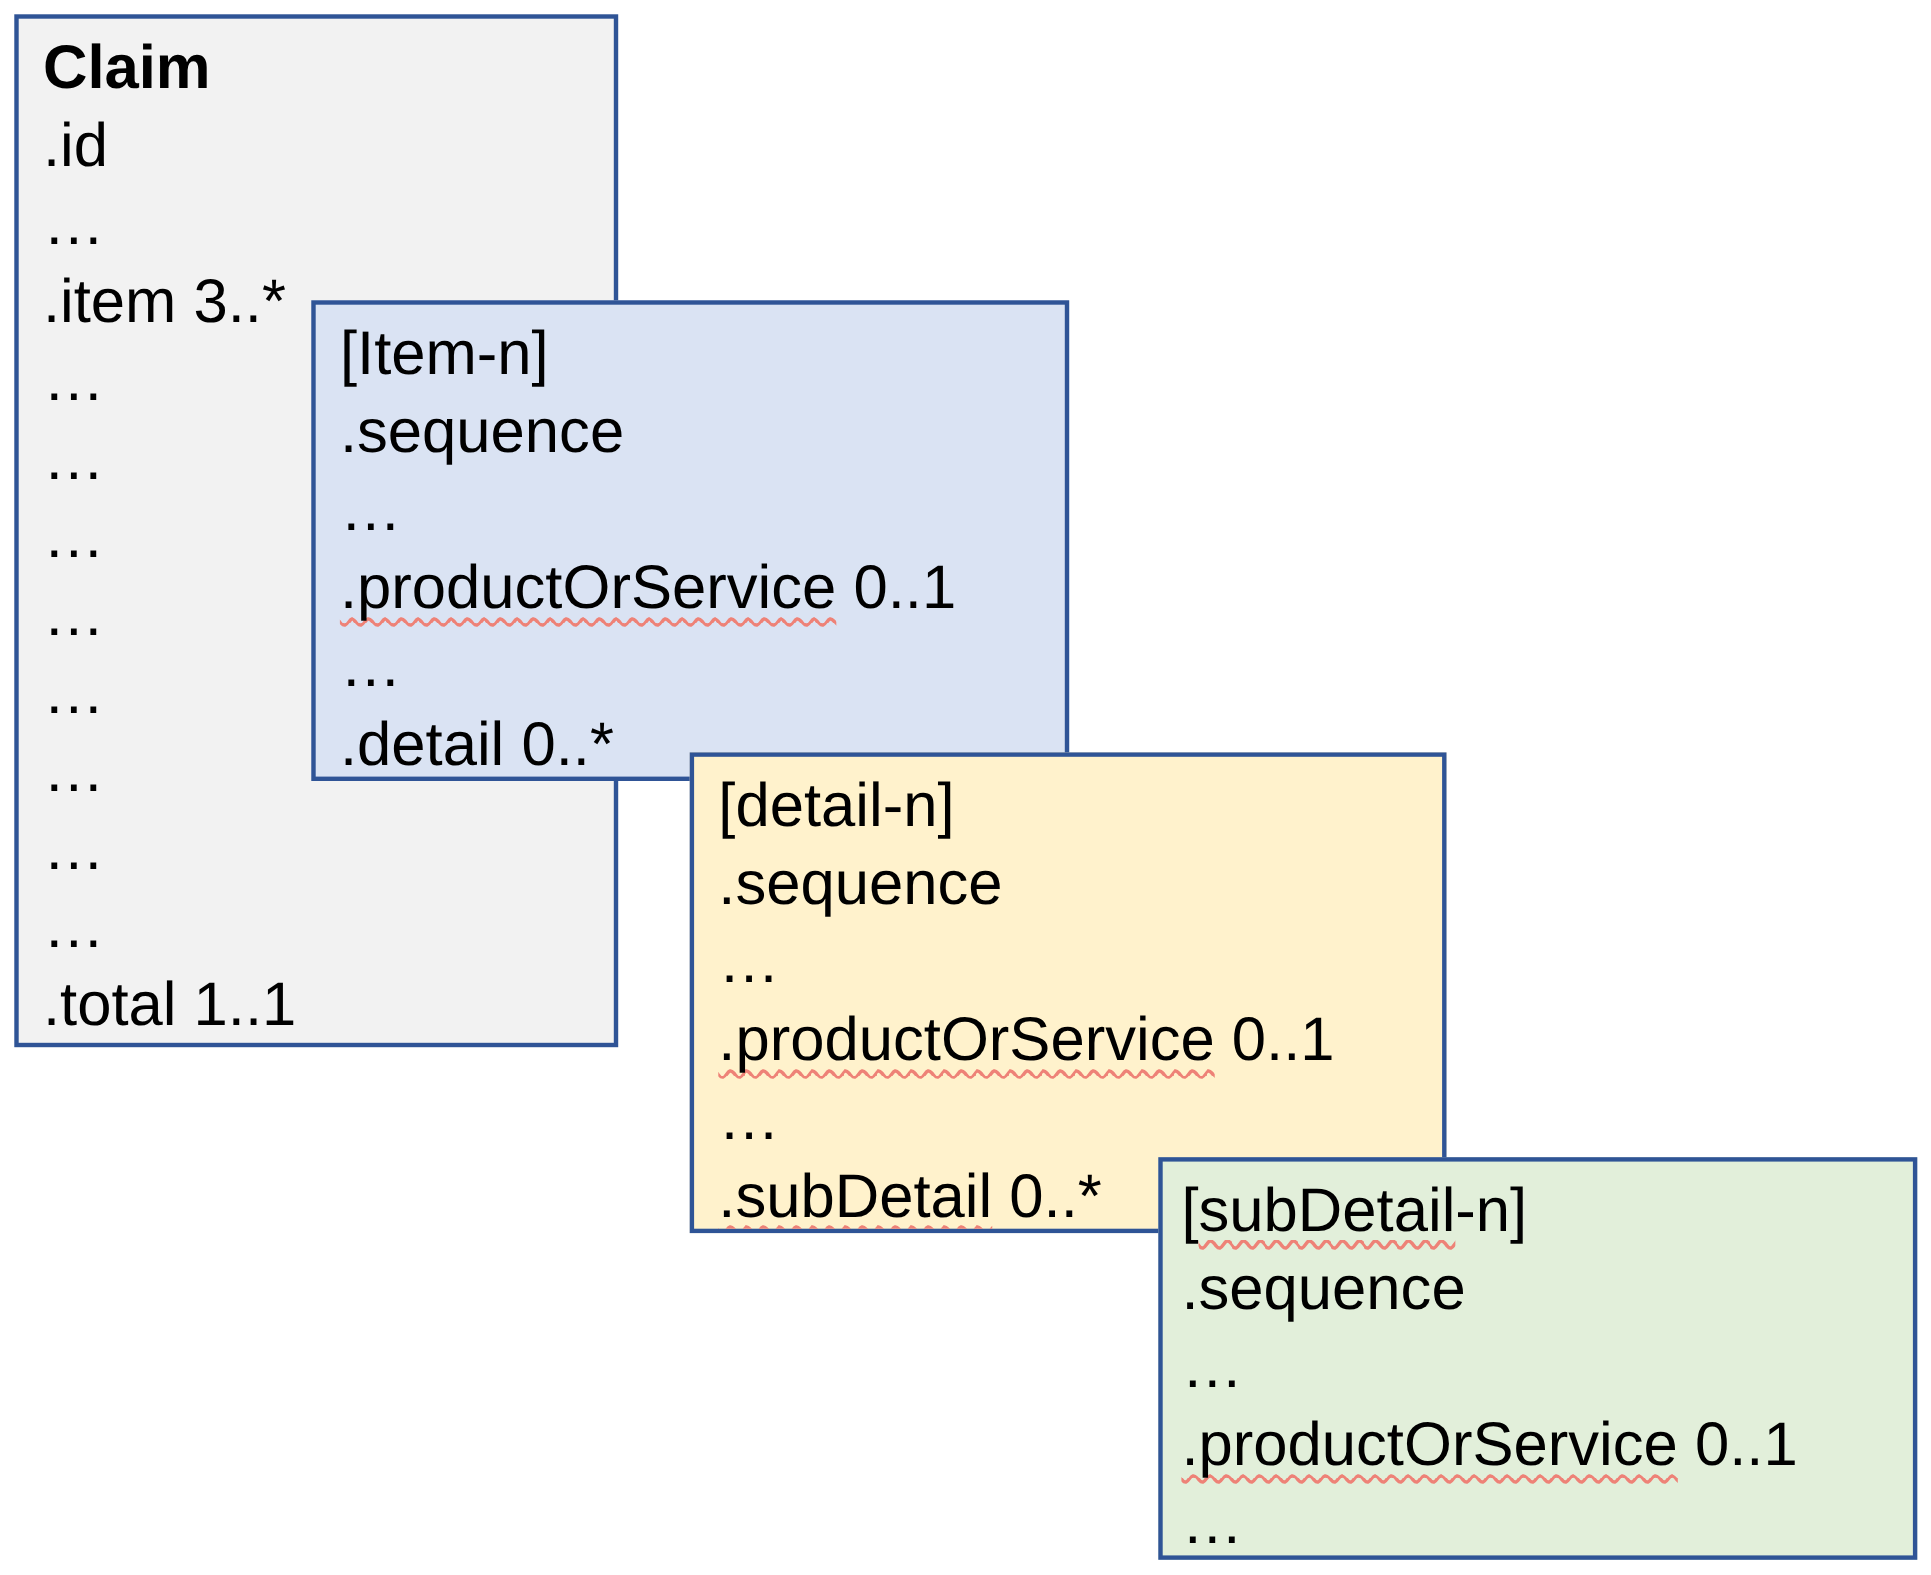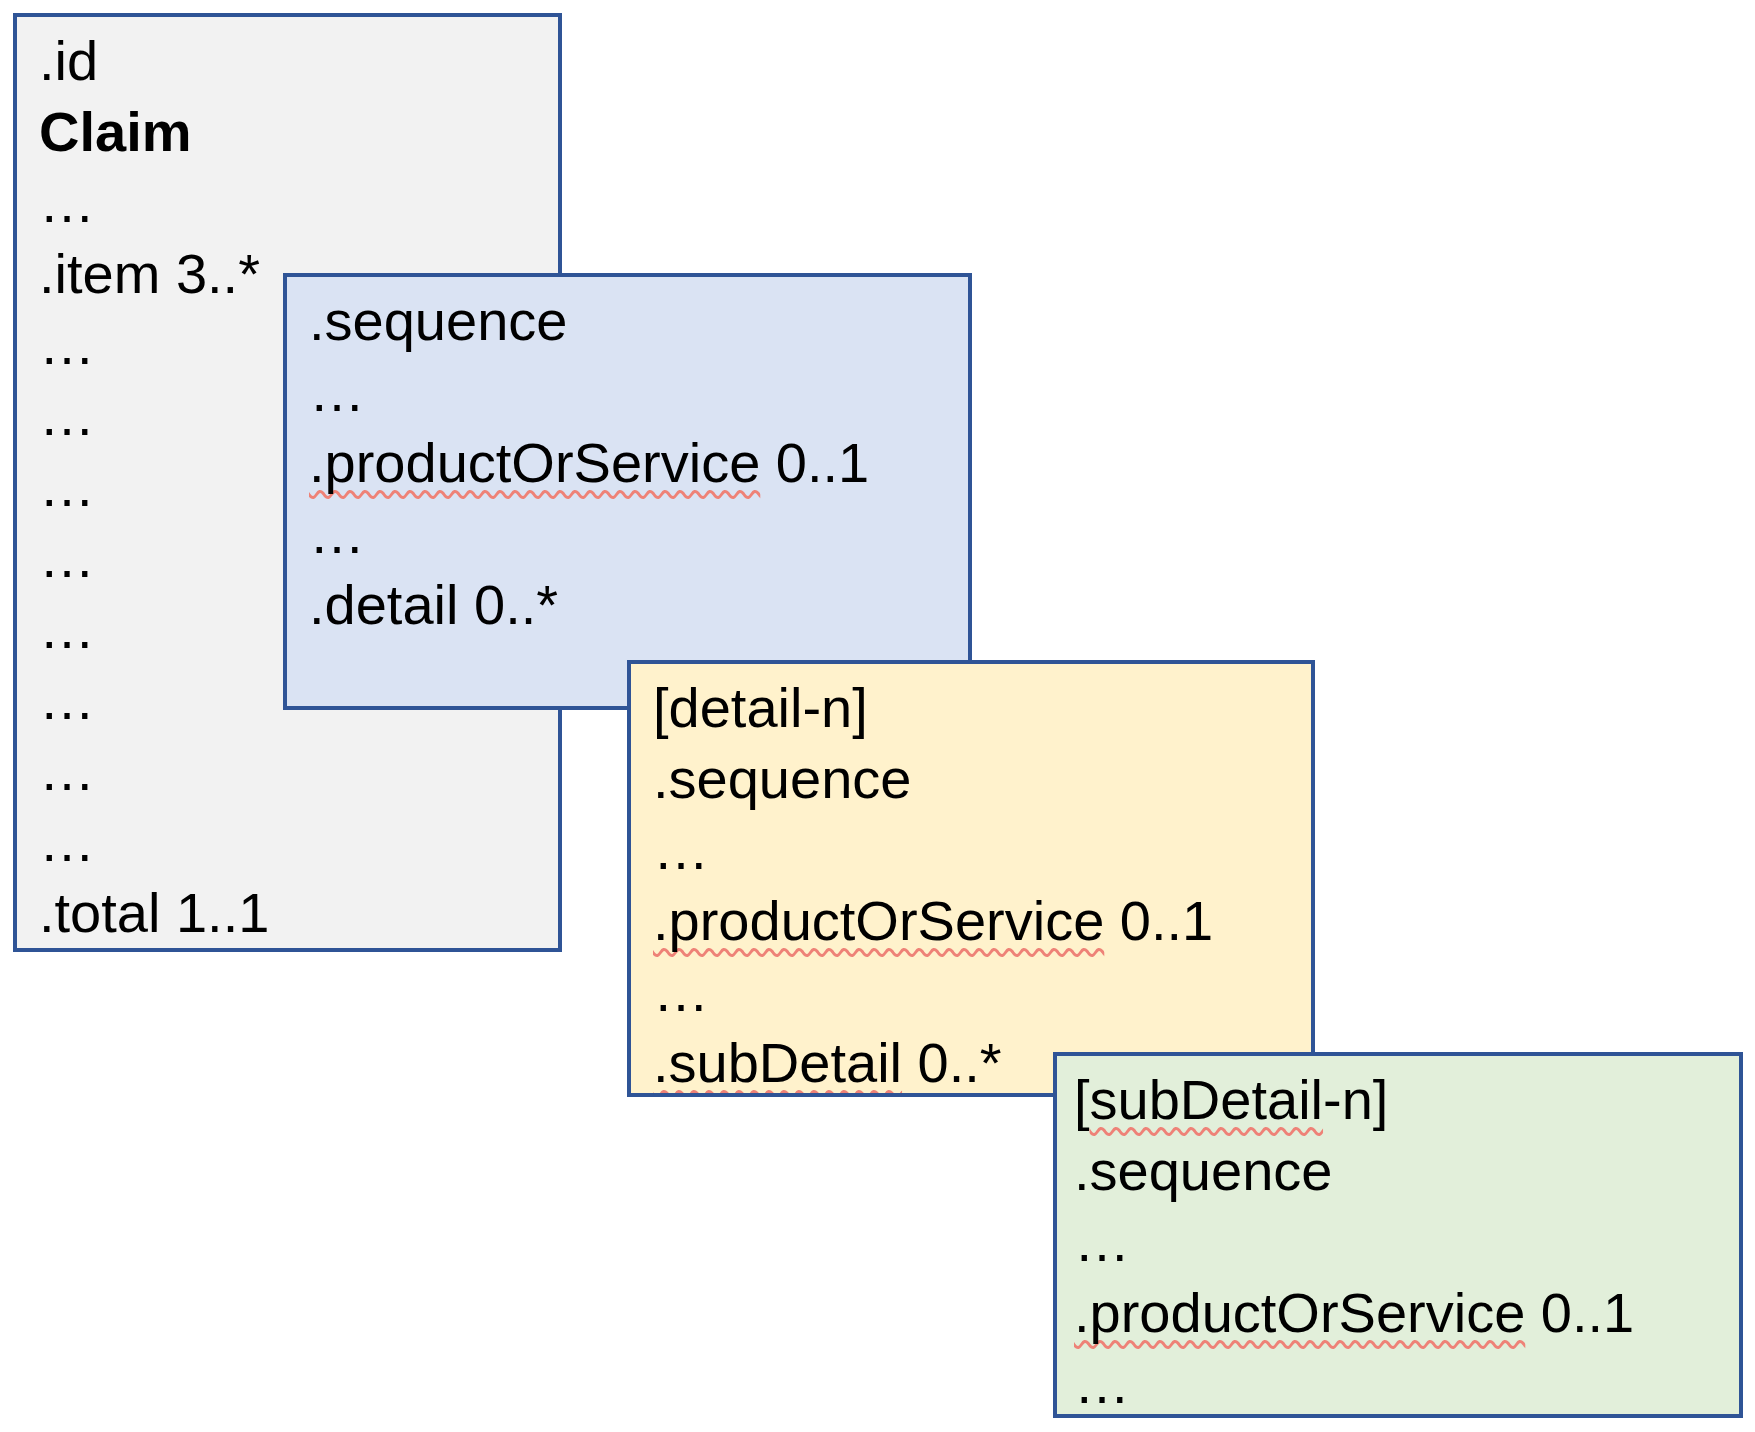--- a/index.html
+++ b/index.html
@@ -31,42 +31,43 @@
     text-decoration-thickness: 3px;
     text-underline-offset: 8px;
     text-decoration-skip-ink: none;
   }
 </style>
 </head>
 <body style="background: rgb(255, 255, 255);">
 
 <div class="canvas">
   <section class="box box-claim" style="background: rgb(242, 242, 242); border-color: rgb(47, 84, 150);">
+      <div class="line bold">Claim</div>
       <div class="line">.id</div>
-      <div class="line bold">Claim</div>
       <div class="line">…</div>
       <div class="line">.item 3..*</div>
       <div class="line">…</div>
       <div class="line">…</div>
       <div class="line">…</div>
       <div class="line">…</div>
       <div class="line">…</div>
       <div class="line">…</div>
       <div class="line">…</div>
       <div class="line">…</div>
       <div class="line">.total 1..1</div>
     </section>
   <section class="box box-item" style="background: rgb(218, 227, 243); border-color: rgb(47, 84, 150);">
+      <div class="line">[Item-n]</div>
       <div class="line">.sequence</div>
       <div class="line">…</div>
       <div class="line"><span class="sq">.productOrService</span> 0..1</div>
       <div class="line">…</div>
       <div class="line">.detail 0..*</div>
     </section>
-  <section class="box box-detail" style="background: rgb(255, 242, 204); border-color: rgb(47, 84, 150);">
+  <section class="box box-detail" style="background: rgb(255, 242, 204); border-color: rgb(47, 84, 150); margin-top: 24px;">
       <div class="line">[detail-n]</div>
       <div class="line">.sequence</div>
       <div class="line">…</div>
       <div class="line"><span class="sq">.productOrService</span> 0..1</div>
       <div class="line">…</div>
       <div class="line"><span class="sq">.subDetail</span> 0..*</div>
     </section>
   <section class="box box-subdetail" style="background: rgb(226, 239, 218); border-color: rgb(47, 84, 150);">
       <div class="line">[<span class="sq">subDetail</span>-n]</div>
       <div class="line">.sequence</div>

